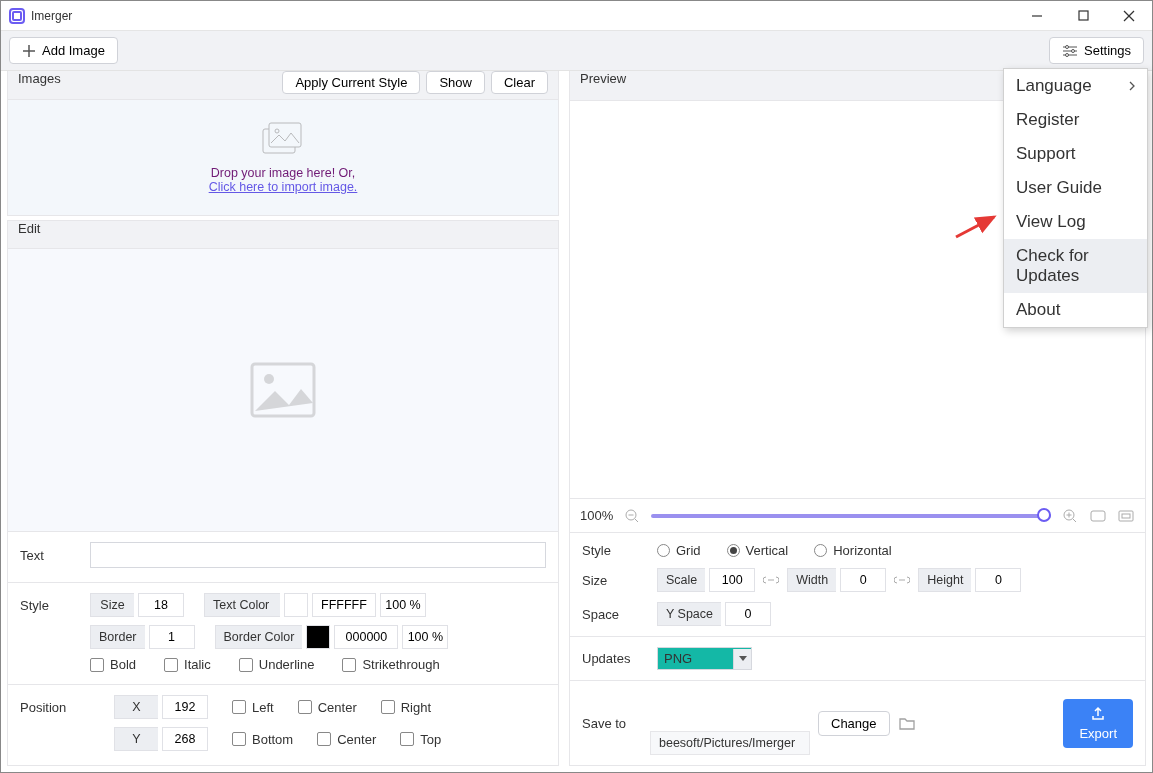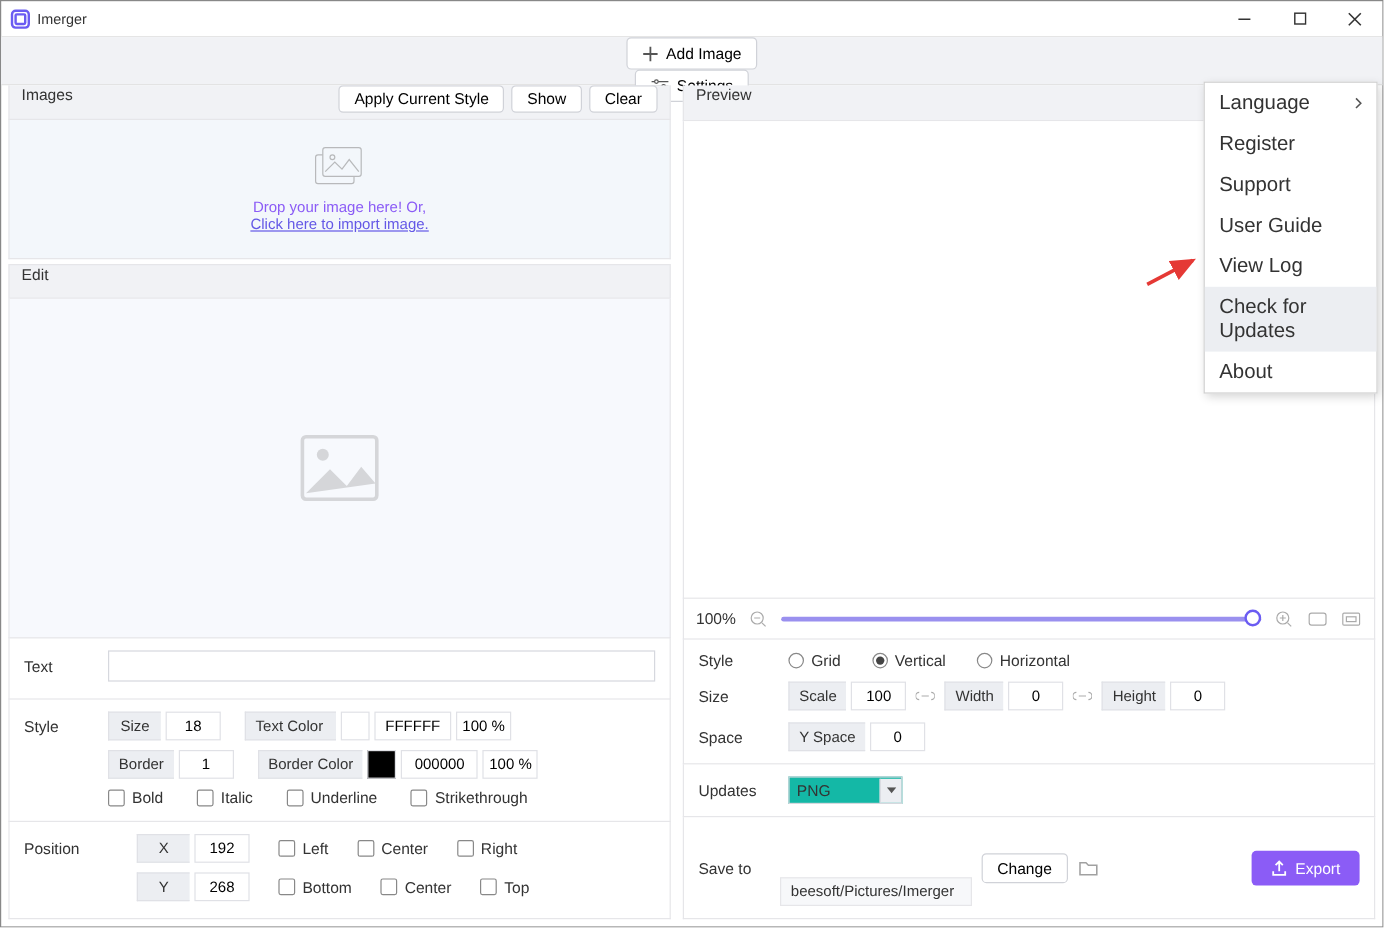--- a/index.html
+++ b/index.html
@@ -9,40 +9,40 @@
   
   .titlebar { height: 30px; display: flex; align-items: center; padding: 0 0 0 8px; border-bottom: 1px solid #e5e5e5; }
   .titlebar .app-icon { width:16px;height:16px;border:2px solid #6b5cf2;border-radius:4px;display:flex;align-items:center;justify-content:center;margin-right:6px;}
   .titlebar .app-icon::before{content:"";width:6px;height:6px;border:2px solid #6b5cf2;border-radius:2px;}
   .titlebar .title { font-size:12px; }
   .titlebar .spacer { flex:1; }
   .win-btn { width:46px;height:30px;display:flex;align-items:center;justify-content:center;}
   .win-btn svg{stroke:#333;}
 
   
-  .toolbar { height: 40px; background:#f1f2f5; border-bottom:1px solid #e3e3e3; display:flex; align-items:center; padding:0 8px;flex-direction:column; }
+  .toolbar { height: 40px; background:#f1f2f5; border-bottom:1px solid #e3e3e3; display:flex; align-items:center; padding:0 8px; }
   .btn { background:#fff;border:1px solid #d0d2d8;border-radius:4px;padding:5px 12px;font-size:13px;display:inline-flex;align-items:center;gap:6px;cursor:pointer;}
   .btn svg{stroke:#555;}
   .toolbar .spacer { flex:1; }
 
   
   .main { flex:1; display:flex; gap:10px; padding:0 6px 6px 6px; overflow:hidden;}
   .left-col { width:552px; display:flex; flex-direction:column;}
   .right-col { flex:1; display:flex; flex-direction:column;}
 
   .panel-header { background:#f1f2f5;height:30px;display:flex;align-items:flex-start;padding:0 10px;font-size:13px;border:1px solid #e6e6e9;border-top:none;}
   .panel-header .spacer{flex:1;}
   .panel-header .btn{padding:3px 12px;font-size:13px;margin-left:6px;}
 
   .panel-body { border:1px solid #e6e6e9; border-top:none; }
 
   .drop-area { height:118px;background:#f3f7fb;display:flex;flex-direction:column;align-items:center;justify-content:center;gap:0;}
   .drop-area .placeholder-icon{opacity:.55;margin-bottom:8px;}
   .drop-area .placeholder-icon svg{stroke:#888;fill:none;}
-  .drop-text{font-size:12.5px;color:#8b5cf6;}
+  .drop-text{font-size:12.5px;color:#701a75;}
   .drop-link{color:#6458e6;text-decoration:underline;font-size:12.5px;}
 
   .edit-area { height:290px;background:#f7f9fd;display:flex;align-items:center;justify-content:center;}
   .edit-area svg{opacity:.3;}
 
   .section { border:1px solid #e6e6e9;border-top:none;padding:10px 12px 6px 12px;}
   .row { display:flex;align-items:center;margin-bottom:8px;}
   .row-label{width:70px;font-size:13px;}
   .field-group{display:flex;align-items:center;gap:4px;}
   .field-label{background:#eceef2;border:1px solid #e0e1e6;border-right:none;padding:4px 8px;font-size:12.5px;min-width:44px;text-align:center;}
@@ -68,21 +68,21 @@
   .right-row:last-child{margin-bottom:0;}
   .right-label{width:75px;font-size:13px;}
   .radio-group{display:flex;gap:26px;}
   .radio{display:flex;align-items:center;gap:6px;font-size:13px;}
   .radio .circle{width:13px;height:13px;border:1.5px solid #888;border-radius:50%;display:flex;align-items:center;justify-content:center;}
   .radio .circle.checked::after{content:"";width:7px;height:7px;background:#444;border-radius:50%;}
   .link-icon{width:20px;display:flex;align-items:center;justify-content:center;opacity:.55;}
   .select{border:1px solid #d6d8de;background:#14b8a6;padding:3px 6px;width:95px;display:flex;align-items:center;justify-content:space-between;}
   .select .arrow{background:#eceef2;width:18px;height:20px;display:flex;align-items:center;justify-content:center;margin:-3px -6px -3px 6px;border-left:1px solid #d6d8de;}
   .text-box{border:1px solid #e6e6e9;background:#f7f8fa;padding:4px 8px;font-size:12.5px;width:160px;margin-top:40px;}
-  .export-btn{background:#8b5cf6;color:#fff;border:none;border-radius:4px;padding:7px 16px;display:flex;align-items:center;gap:6px;font-size:13px;}
+  .export-btn{background:#3b82f6;color:#fff;border:none;border-radius:4px;padding:7px 16px;display:flex;align-items:center;gap:6px;font-size:13px;flex-direction:column;}
 
   
   .settings-menu{position:absolute;top:67px;right:4px;width:145px;background:#fff;border:1px solid #d0d0d0;box-shadow:2px 3px 8px rgba(0,0,0,.18);z-index:100;}
   .menu-item{padding:7px 12px;font-size:17px;display:flex;align-items:center;justify-content:space-between;}
   .menu-item.highlight{background:#eceef2;}
 
   
   .arrow-annot{position:absolute;top:210px;right:150px;z-index:50;pointer-events:none;}
   .ml-auto{margin-left:auto;}
 </style>

